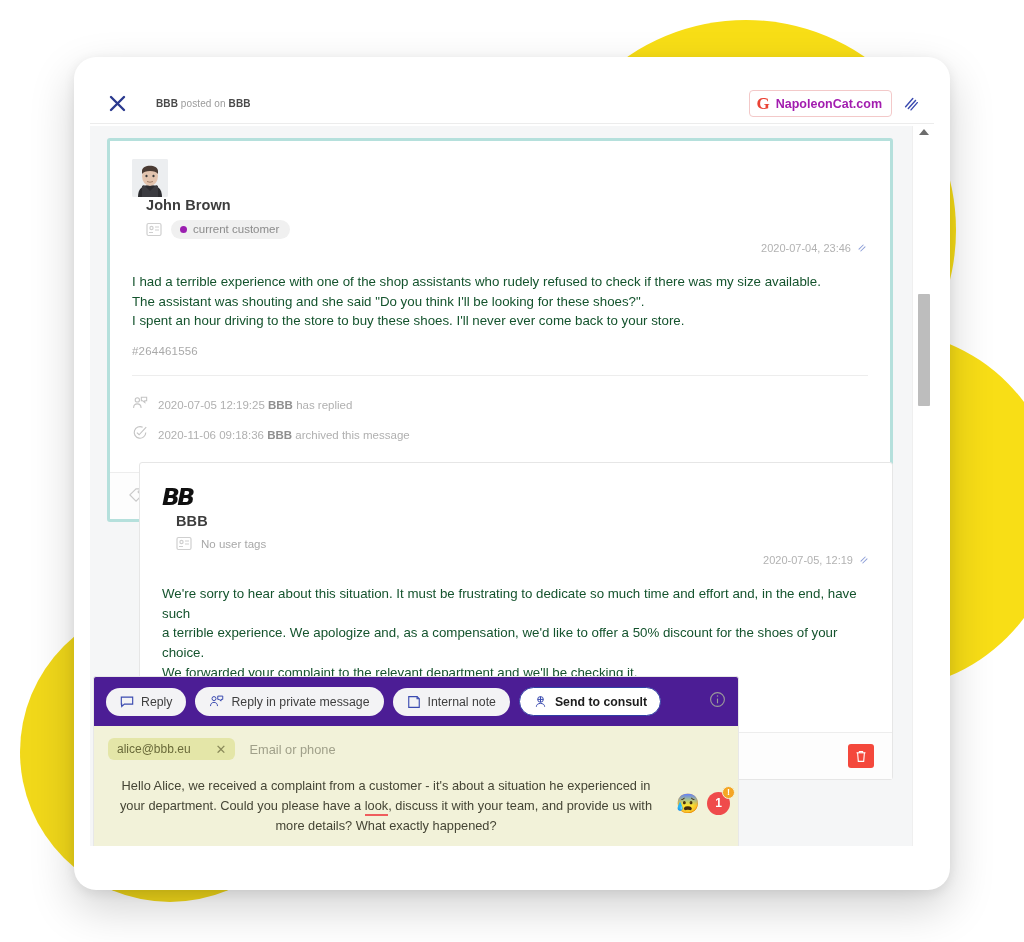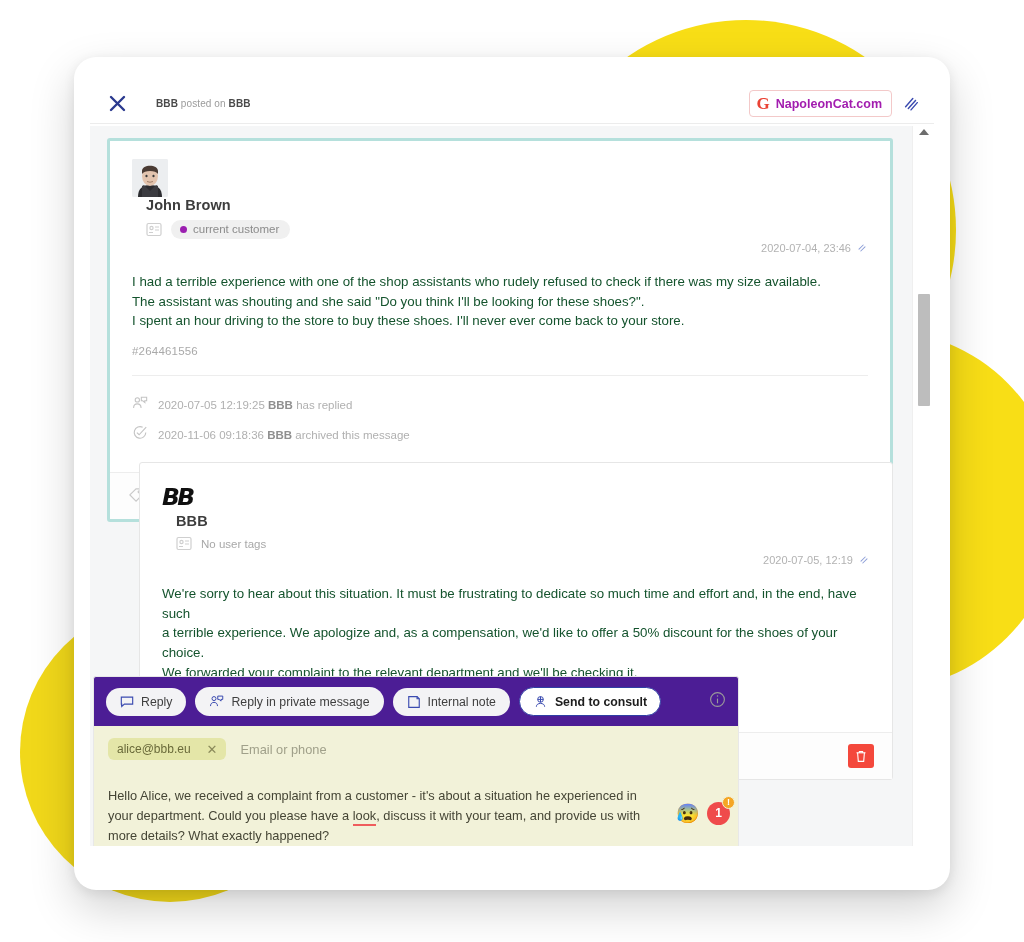--- a/index.html
+++ b/index.html
@@ -153,28 +153,28 @@
     font-size:12.3px; color:#3f3f3f; cursor:pointer; border:1px solid transparent;
   }
   .tab.active { background:#fff; border:1.5px solid #2f3fa5; color:#1d1d1d; font-weight:600; }
   .tab .ic { color:#3b4bb0; display:flex; }
   .info-i { margin-left:auto; color:#9a9a9a; cursor:pointer; }
 
   .compose-area { background:#f2f2d9; padding:12px 14px 16px 14px; }
   .recipients { display:flex; align-items:center; gap:14px; }
   .chip {
     background:#e4e6a8; border-radius:6px; padding:4px 9px;
-    display:flex; align-items:center; gap:16px;
+    display:flex; align-items:center; gap:25px;
     font-size:12px; color:#6a6a3a;
   }
   .chip .x { color:#8a8a5a; cursor:pointer; font-size:13px; line-height:1; }
   .rec-placeholder { font-size:12.8px; color:#a0a08a; }
   .compose-text {
-    margin-top:26px; font-size:12.8px; line-height:1.55; color:#454535;
-    position:relative; padding-right:60px;
+    margin-top:16px; font-size:12.8px; line-height:1.55; color:#454535;
+    position:relative; padding-right:60px;text-align:center;
   }
   .spell { border-bottom:2px solid #ef5d5d; padding-bottom:1px; }
   .emoji-row {
     position:absolute; right:-6px; top:16px; display:flex; align-items:center; gap:7px;
   }
   .emoji { font-size:19px; line-height:1; }
   .badge-red {
     width:23px; height:23px; border-radius:50%; background:#ef4b4b;
     color:#fff; font-size:12px; font-weight:700;
     display:flex; align-items:center; justify-content:center; position:relative;

